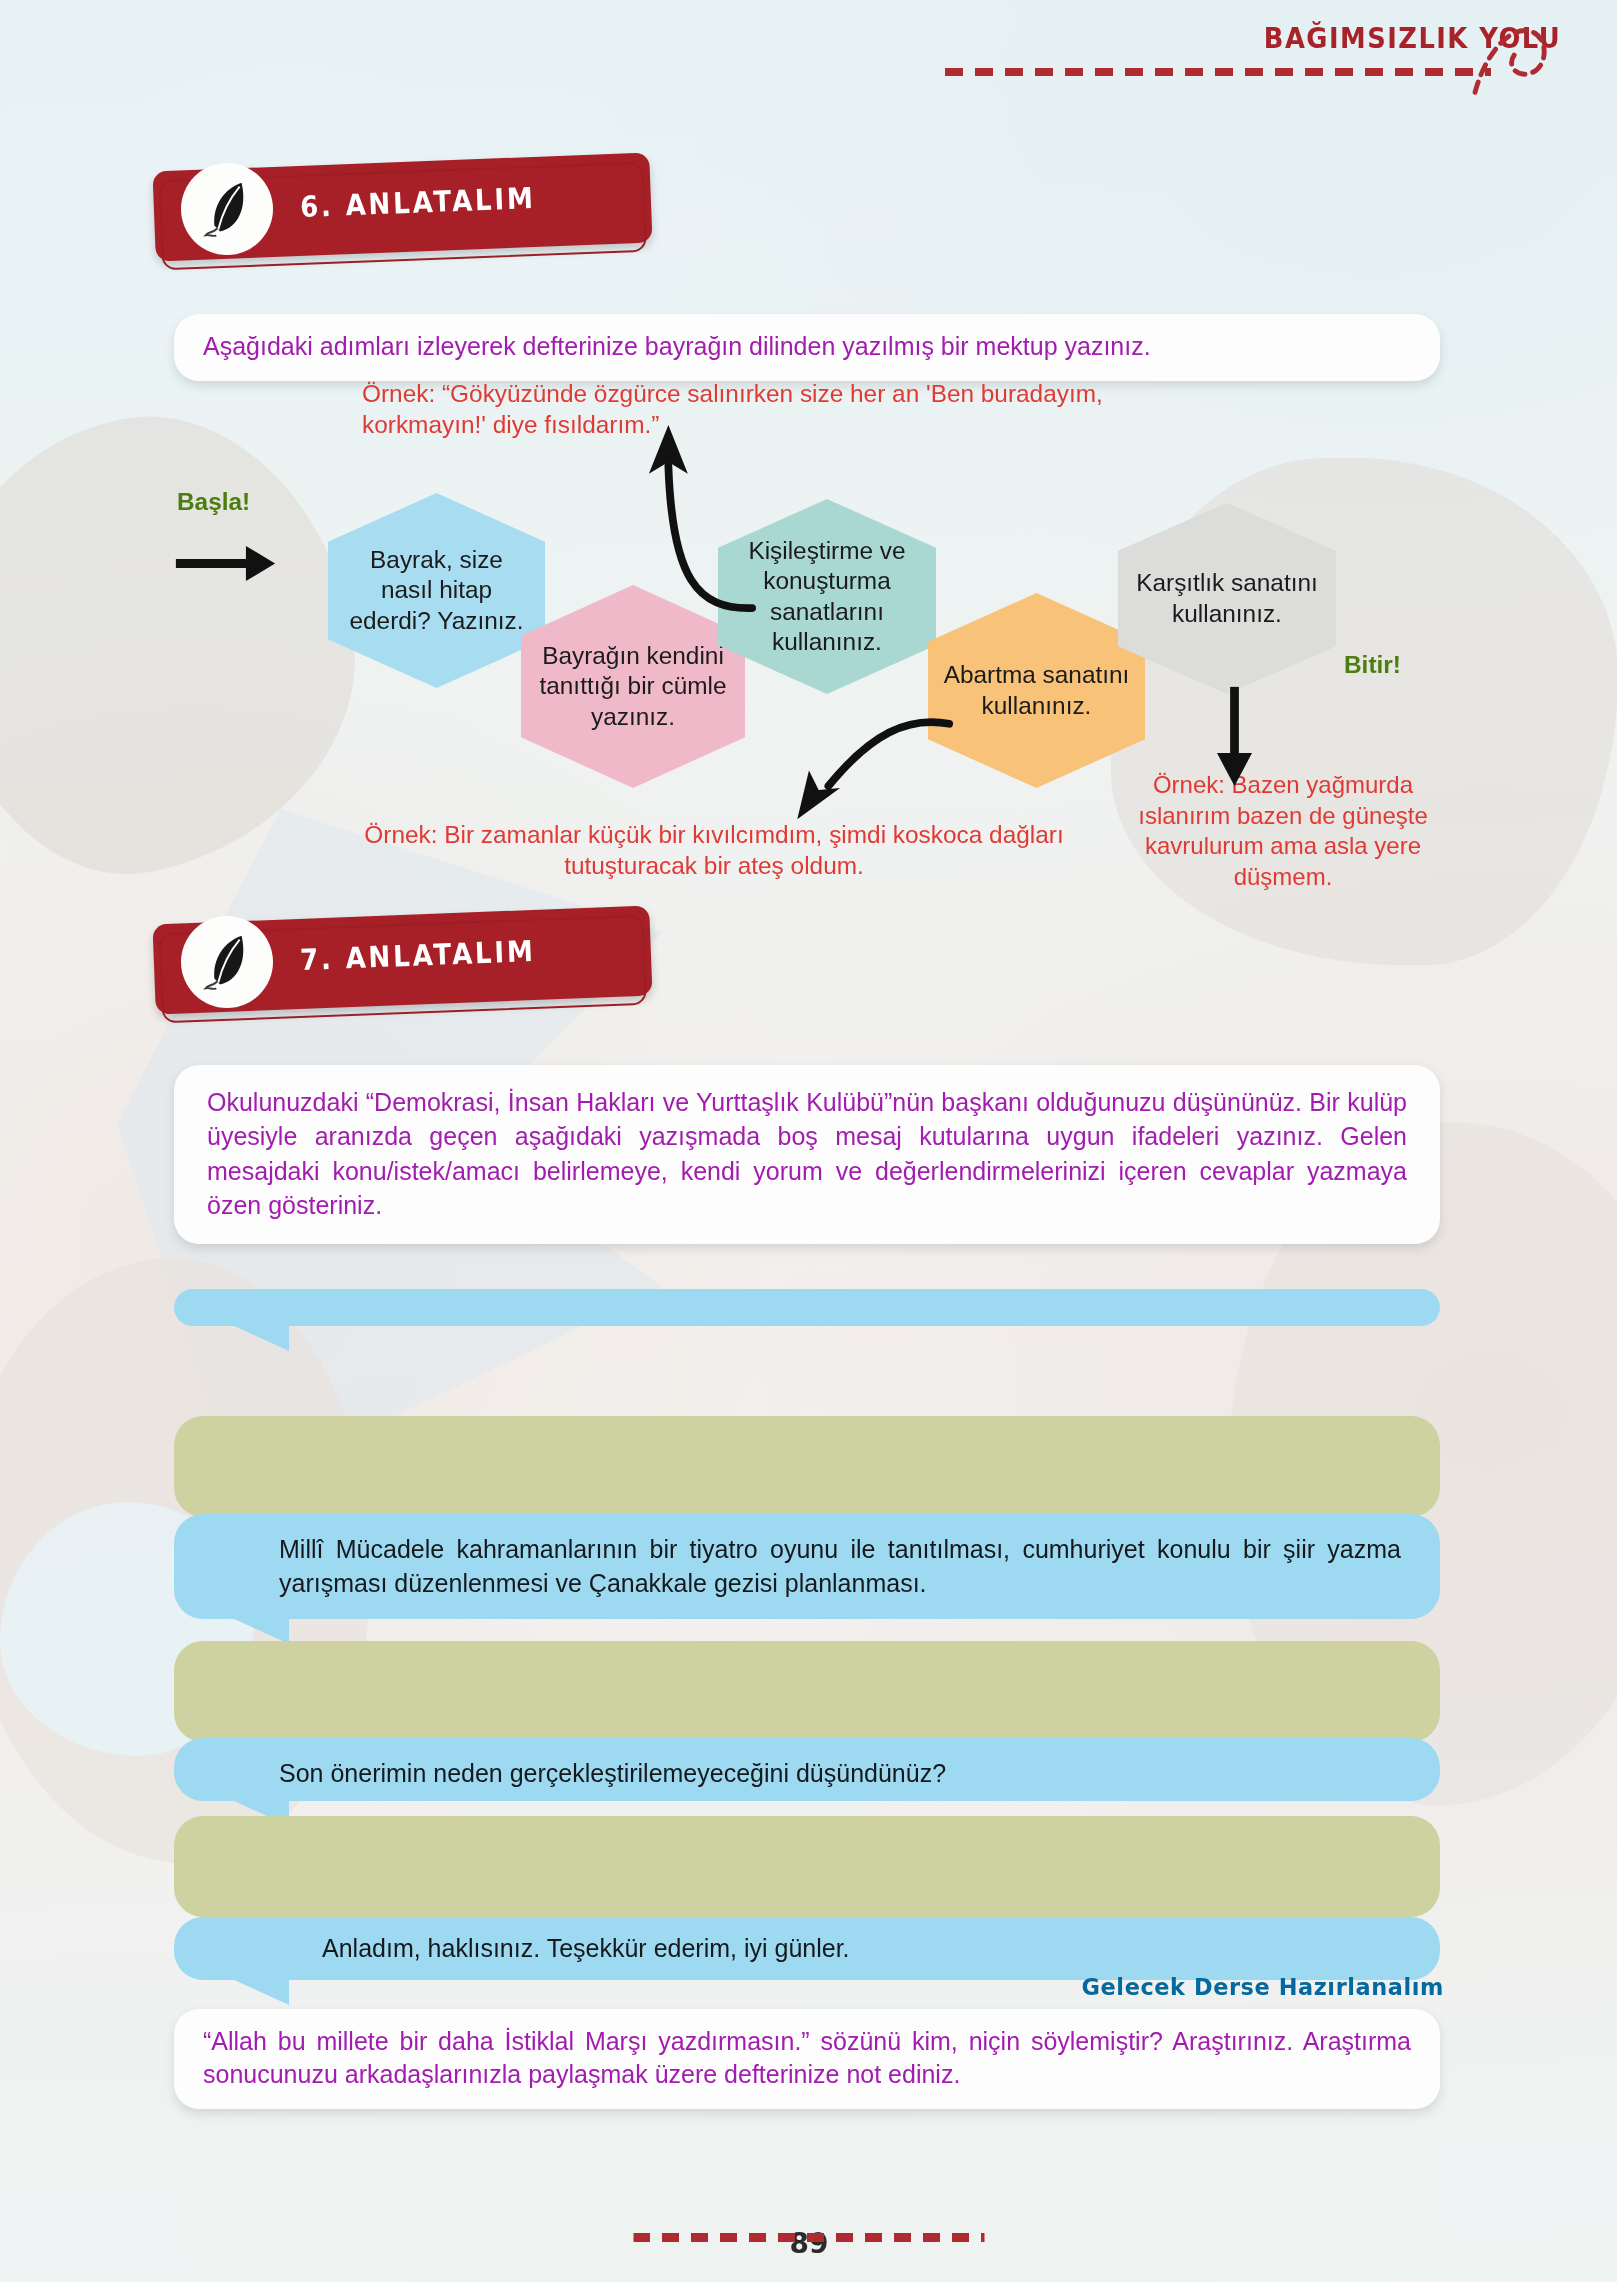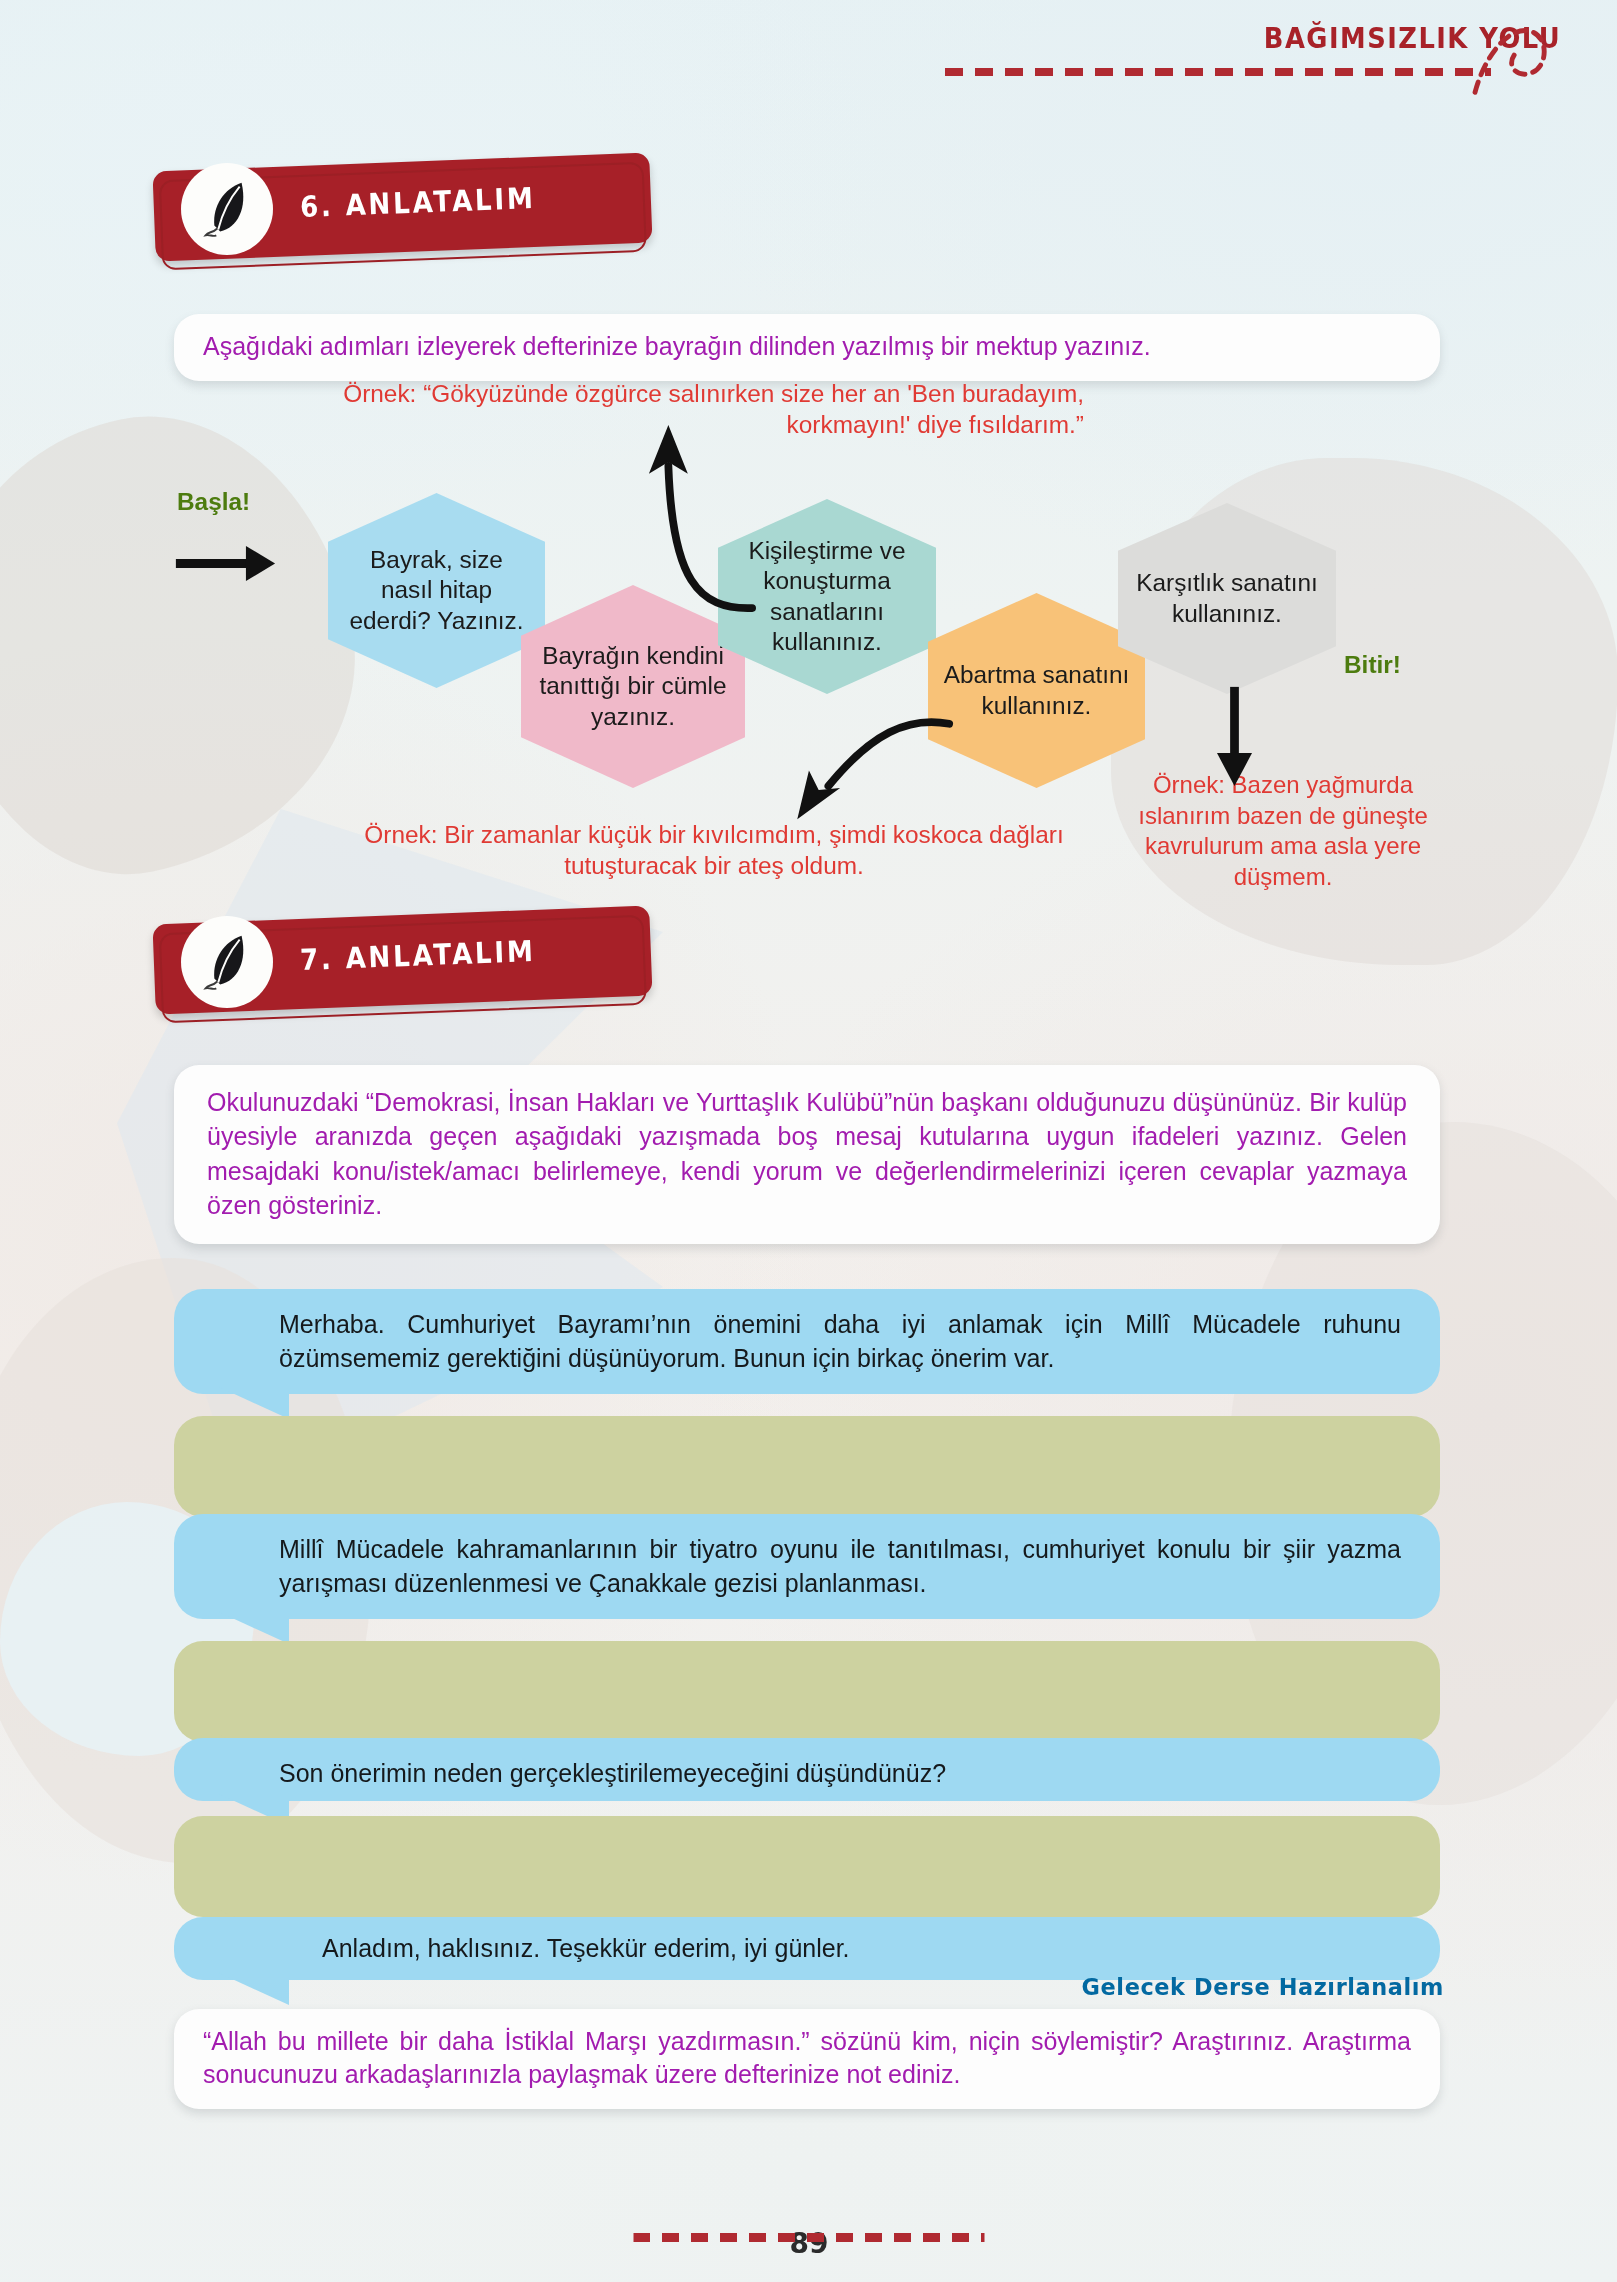--- a/index.html
+++ b/index.html
@@ -169,21 +169,21 @@
   }
 
   
   .red-note {
     position: absolute;
     z-index: 6;
     color: #e03a34;
     font-size: 24.4px;
     line-height: 1.28;
   }
-  #note-top   { left: 343px; top: 378px; width: 741px; text-align: right; }
+  #note-top   { left: 362px; top: 378px; width: 741px; }
   #note-mid   { left: 353px; top: 819px; width: 722px; text-align: center; }
   #note-right { left: 1120px; top: 770px; width: 326px; text-align: center; font-size: 24px; }
 
   
   .flow-label {
     position: absolute;
     z-index: 7;
     font-weight: 700;
     font-size: 24.4px;
     color: #4d7c0f;
@@ -373,21 +373,20 @@
       <path d="M27 57 C 22 62, 18 60, 15 64 C 20 63, 22 66, 26 64" stroke="#3a3a3a" stroke-width="2" fill="none"></path>
     </svg>
   </div>
   <div class="badge-label">7. ANLATALIM</div>
 </div>
 
 <div class="card" id="card-7">Okulunuzdaki “Demokrasi, İnsan Hakları ve Yurttaşlık Kulübü”nün başkanı olduğunuzu düşününüz. Bir kulüp üyesiyle aranızda geçen aşağıdaki yazışmada boş mesaj kutularına uygun ifadeleri yazınız. Gelen mesajdaki konu/istek/amacı belirlemeye, kendi yorum ve değerlendirmelerinizi içeren cevaplar yazmaya özen gösteriniz.</div>
 
 <div class="bubble blue" id="bubble-1">
   <span class="bubble-tail tail-blue"></span>
-  <span>Merhaba. Cumhuriyet Bayramı’nın önemini daha iyi anlamak için Millî Mücadele ruhunu özümsememiz gerektiğini düşünüyorum. Bunun için birkaç önerim var.</span>
 </div>
 
 <div class="bubble olive" id="bubble-2">
   <span class="bubble-tail tail-olive"></span>
   <span></span>
 </div>
 
 <div class="bubble blue" id="bubble-3">
   <span class="bubble-tail tail-blue"></span>
   <span>Millî Mücadele kahramanlarının bir tiyatro oyunu ile tanıtılması, cumhuriyet konulu bir şiir yazma yarışması düzenlenmesi ve Çanakkale gezisi planlanması.</span>

